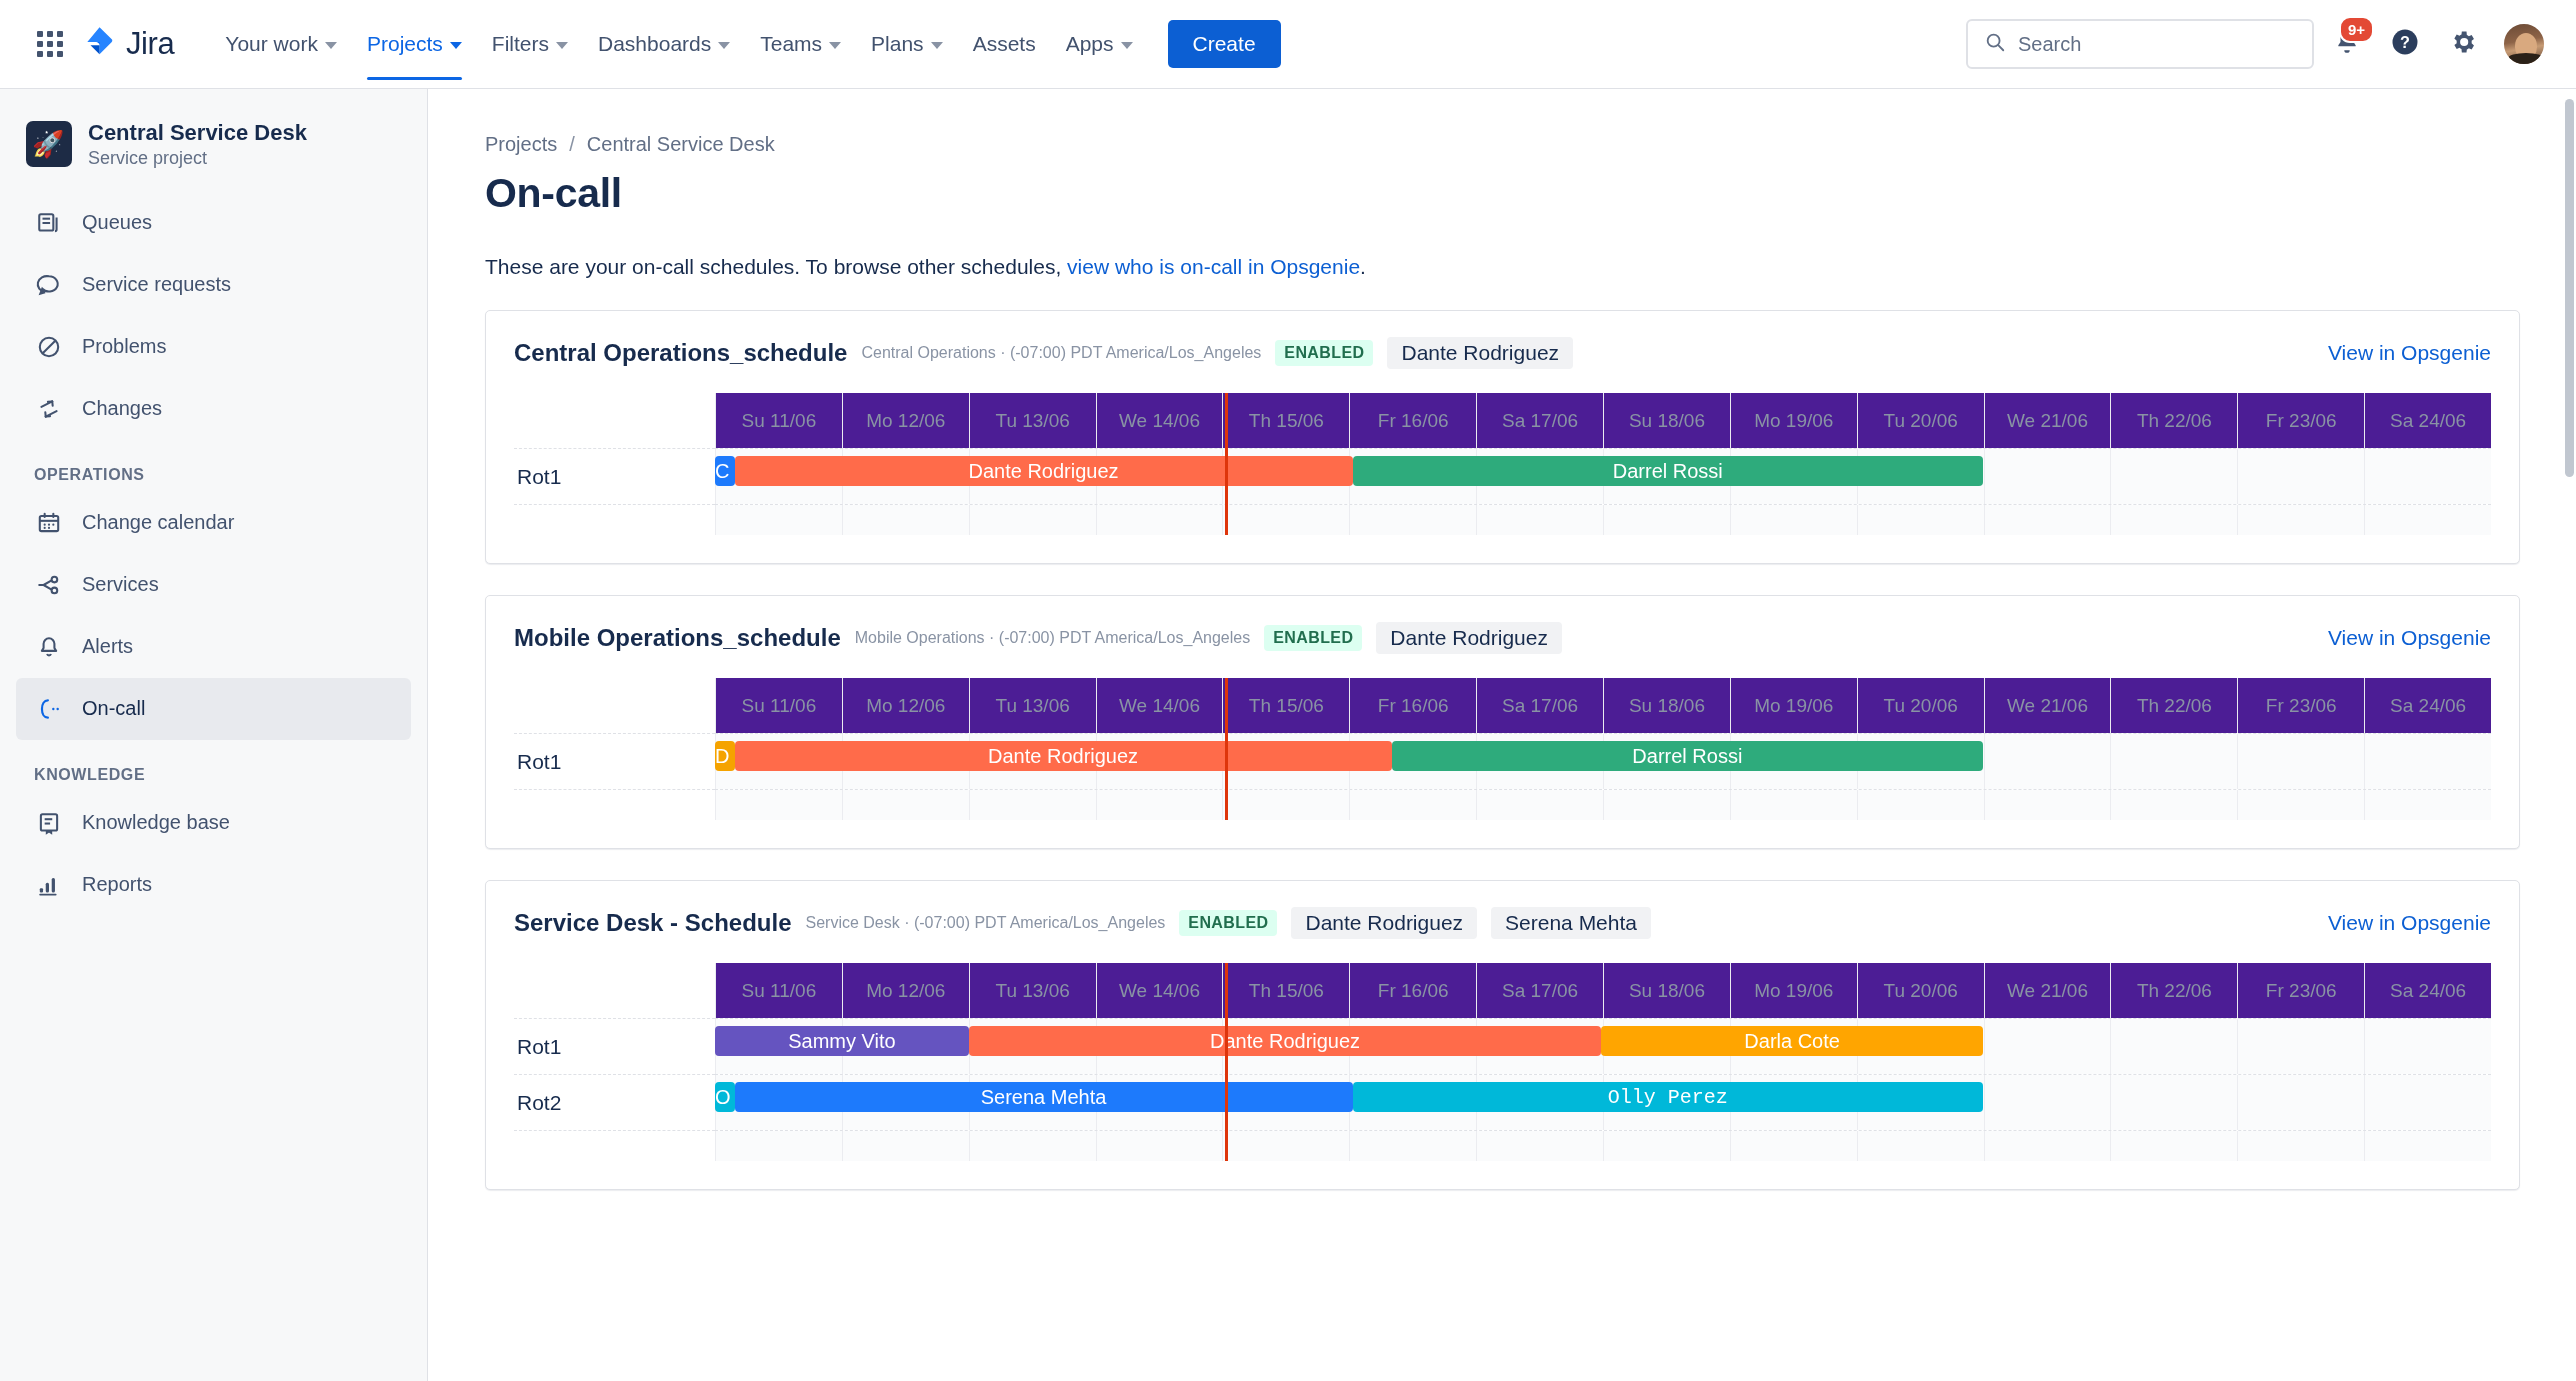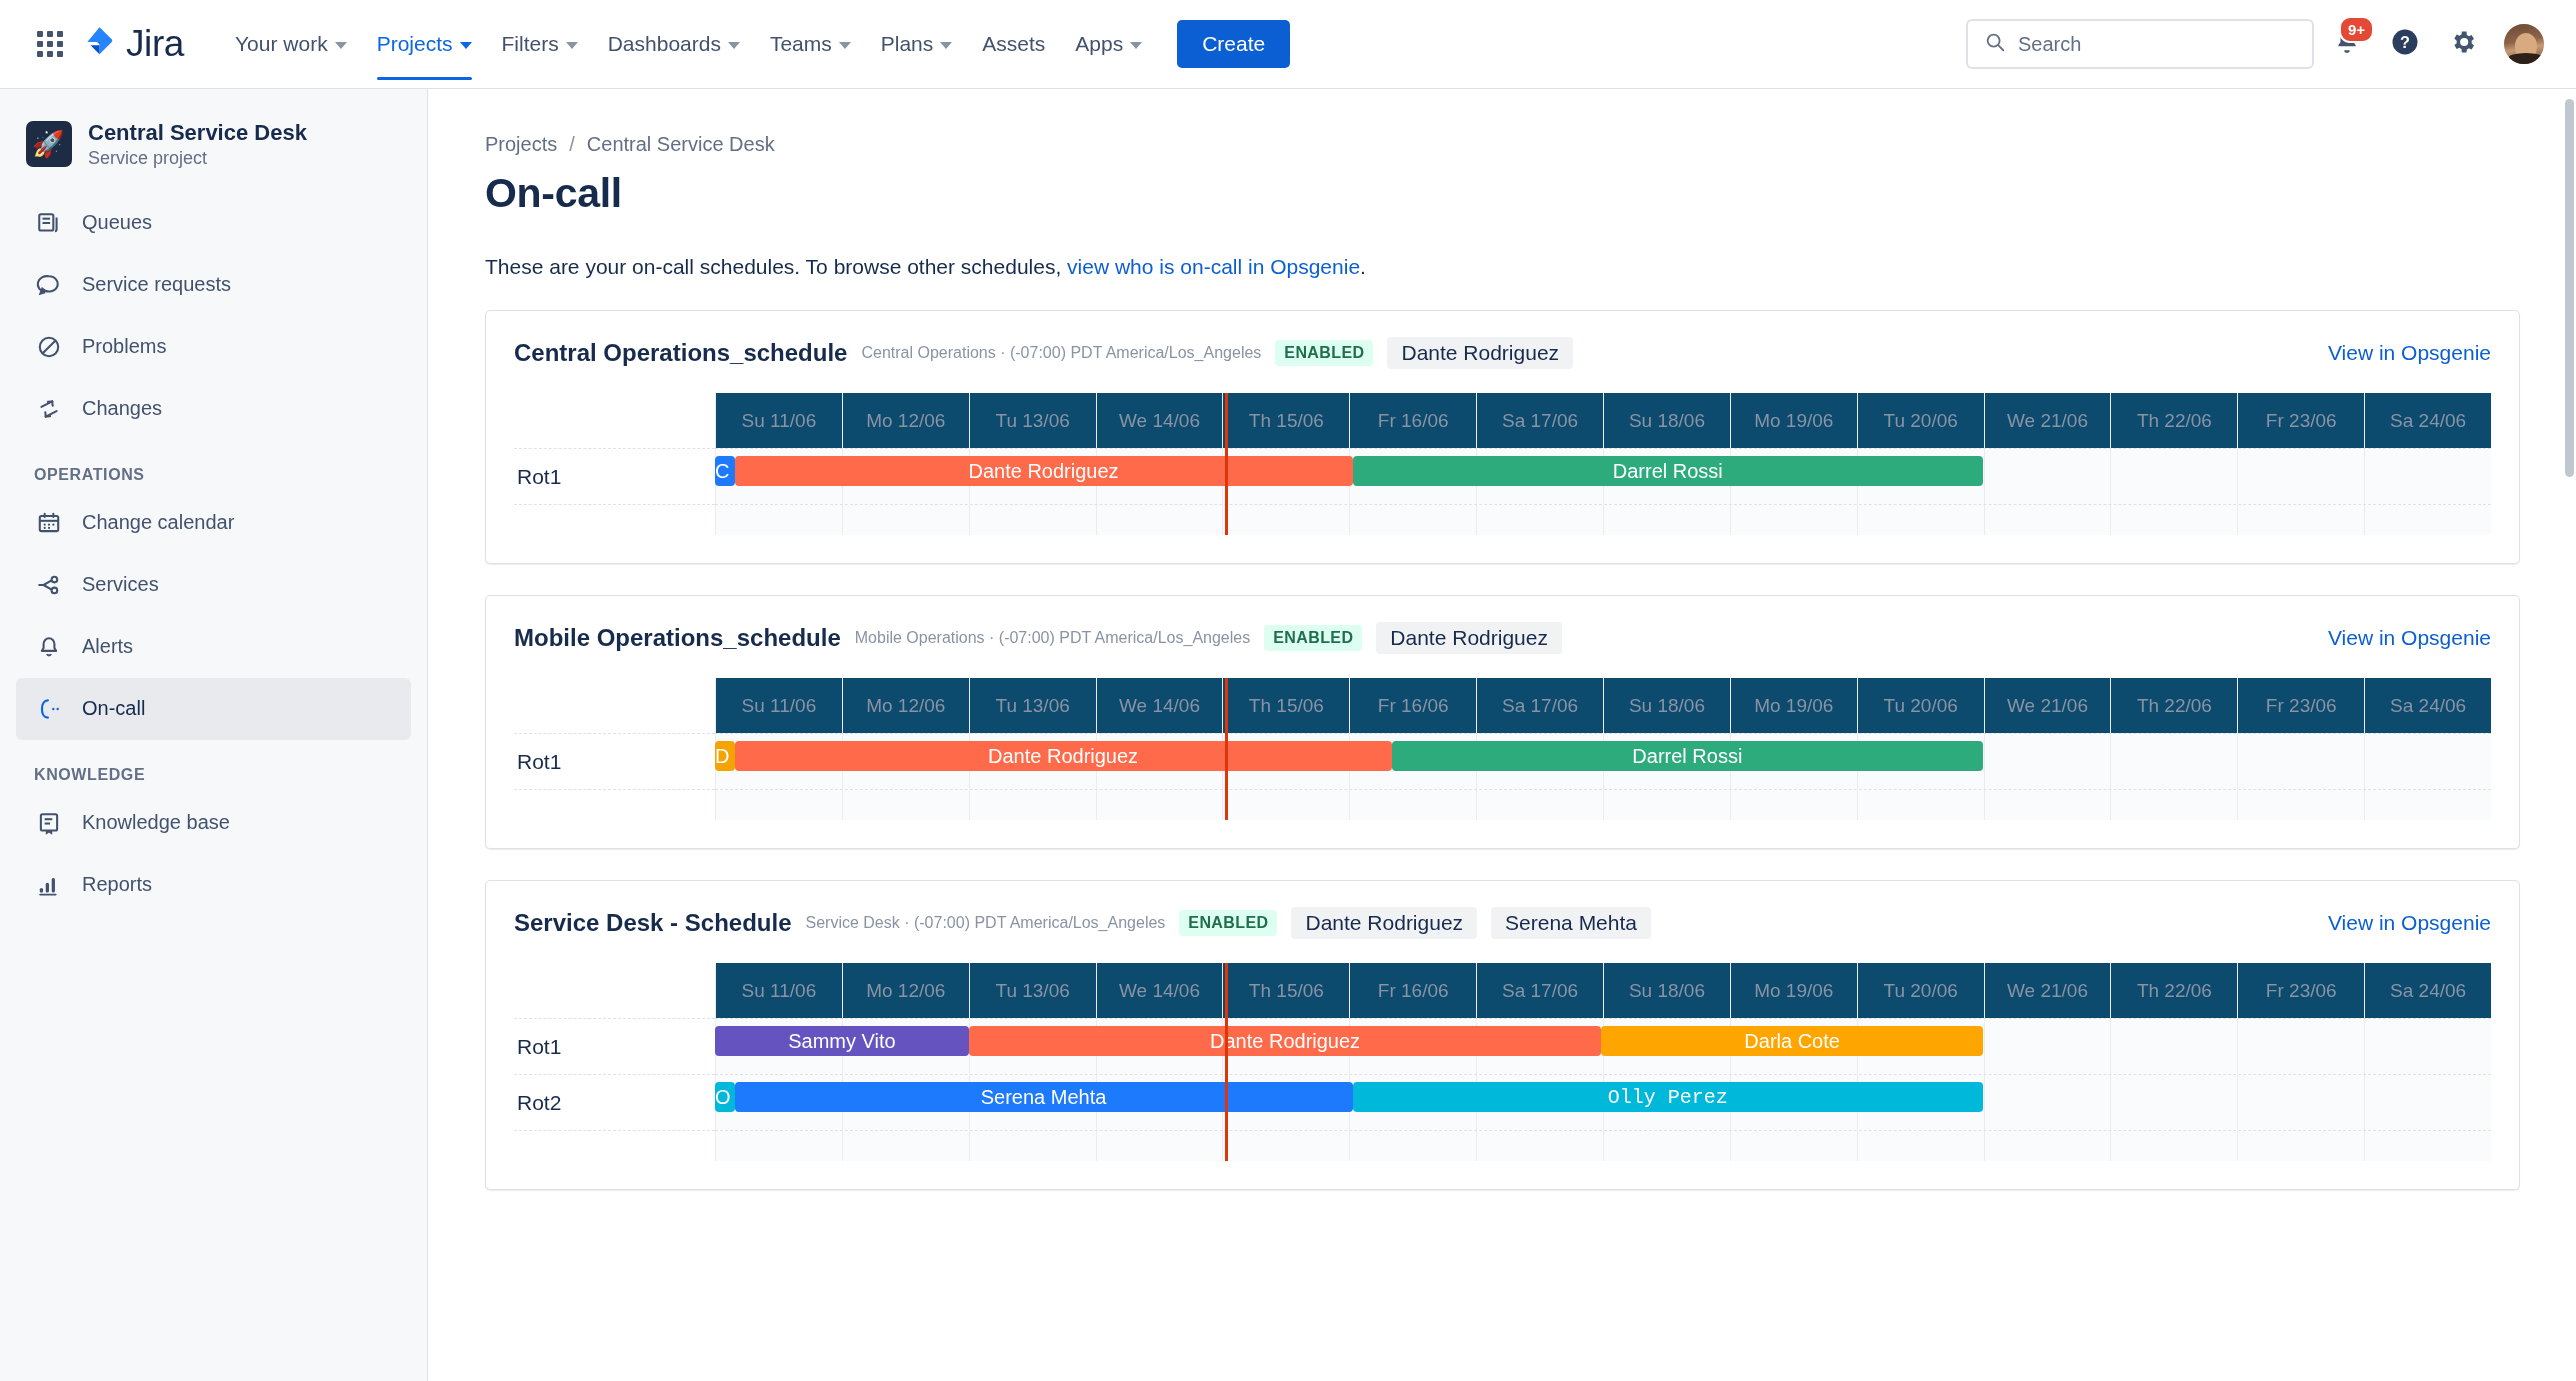--- a/index.html
+++ b/index.html
@@ -24,21 +24,21 @@
   .appswitch {
     width: 40px; height: 40px;
     display: flex; align-items: center; justify-content: center;
     border-radius: 5px; cursor: pointer;
     margin-right: 12px;
   }
   .dots { display: grid; grid-template-columns: repeat(3, 6px); grid-gap: 4px; }
   .dots i { width: 6px; height: 6px; background: #44546F; border-radius: 1px; display: block; }
 
   .brand { display: flex; align-items: center; gap: 10px; margin-right: 38px; cursor: pointer; }
-  .brand-name { font-size: 37px; font-weight: 500; color: #172B4D; letter-spacing: -0.4px; }
+  .brand-name { font-size: 31px; font-weight: 500; color: #172B4D; letter-spacing: -0.4px; }
 
   .navitems { display: flex; align-items: center; gap: 4px; text-align: right; }
   .navitem {
     display: flex; align-items: center; gap: 7px;
     font-size: 21px; color: #42526E; font-weight: 400;
     padding: 10px 13px; border-radius: 5px; cursor: pointer;
     position: relative; white-space: nowrap;
   }
   .navitem.active { color: #0C66E4; font-weight: 500; }
   .navitem.active::after {
@@ -172,21 +172,21 @@
     border-bottom: 1px dashed #DFE1E6;
     padding-left: 3px;
   }
   .tl-grid { flex: 1; display: flex; position: relative; border-bottom: 1px dashed #DFE1E6; }
   .tl-cell { flex: 1; border-left: 1px solid #EBECF0; background: #FAFBFC; position: relative; }
   .tl-cell:first-child { border-left: 1px solid #EBECF0; }
   .tl-cell .dlabel {
     position: absolute; top: 50%; left: 50%; transform: translate(-50%,-50%);
     font-size: 19px; color: #8993A4; white-space: nowrap;
   }
-  .tl-head .tl-grid .tl-cell { background: #0c4a6e; }
+  .tl-head .tl-grid .tl-cell { background: #4c1d95; }
   .tl-spacer { height: 30px; }
   .tl-spacer .tl-label { border-bottom: none; }
   .tl-spacer .tl-grid { border-bottom: none; }
 
   .nowline {
     position: absolute; top: 0; bottom: 0;
     width: 3px; background: #DE350B; z-index: 6;
   }
 
   

